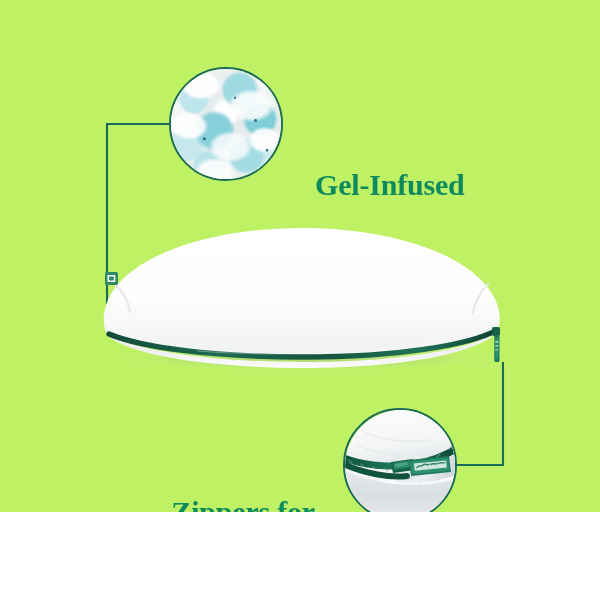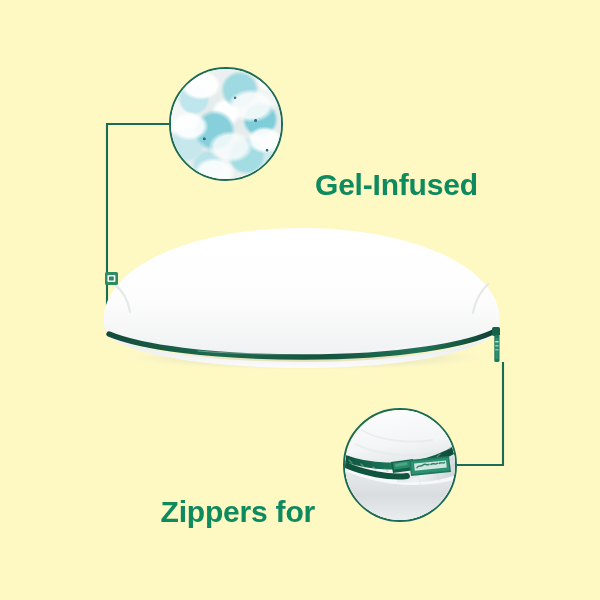--- a/index.html
+++ b/index.html
@@ -4,24 +4,24 @@
 <title>Pillow Feature Infographic</title>
 <style>
   html, body {
     margin: 0;
     padding: 0;
     background: #ffffff;
   }
   #stage {
     position: relative;
     width: 600px;
-    height: 600px;
-    background: #fef9c3;
+    height: 512px;
+    background: #bef264;
     overflow: hidden;
-    font-family: Liberation Sans, sans-serif;
+    font-family: Liberation Serif, serif;
     -webkit-font-smoothing: antialiased;
   }
 
   
   .connector-layer {
     position: absolute;
     left: 0; top: 0;
     width: 600px; height: 600px;
     pointer-events: none;
   }

